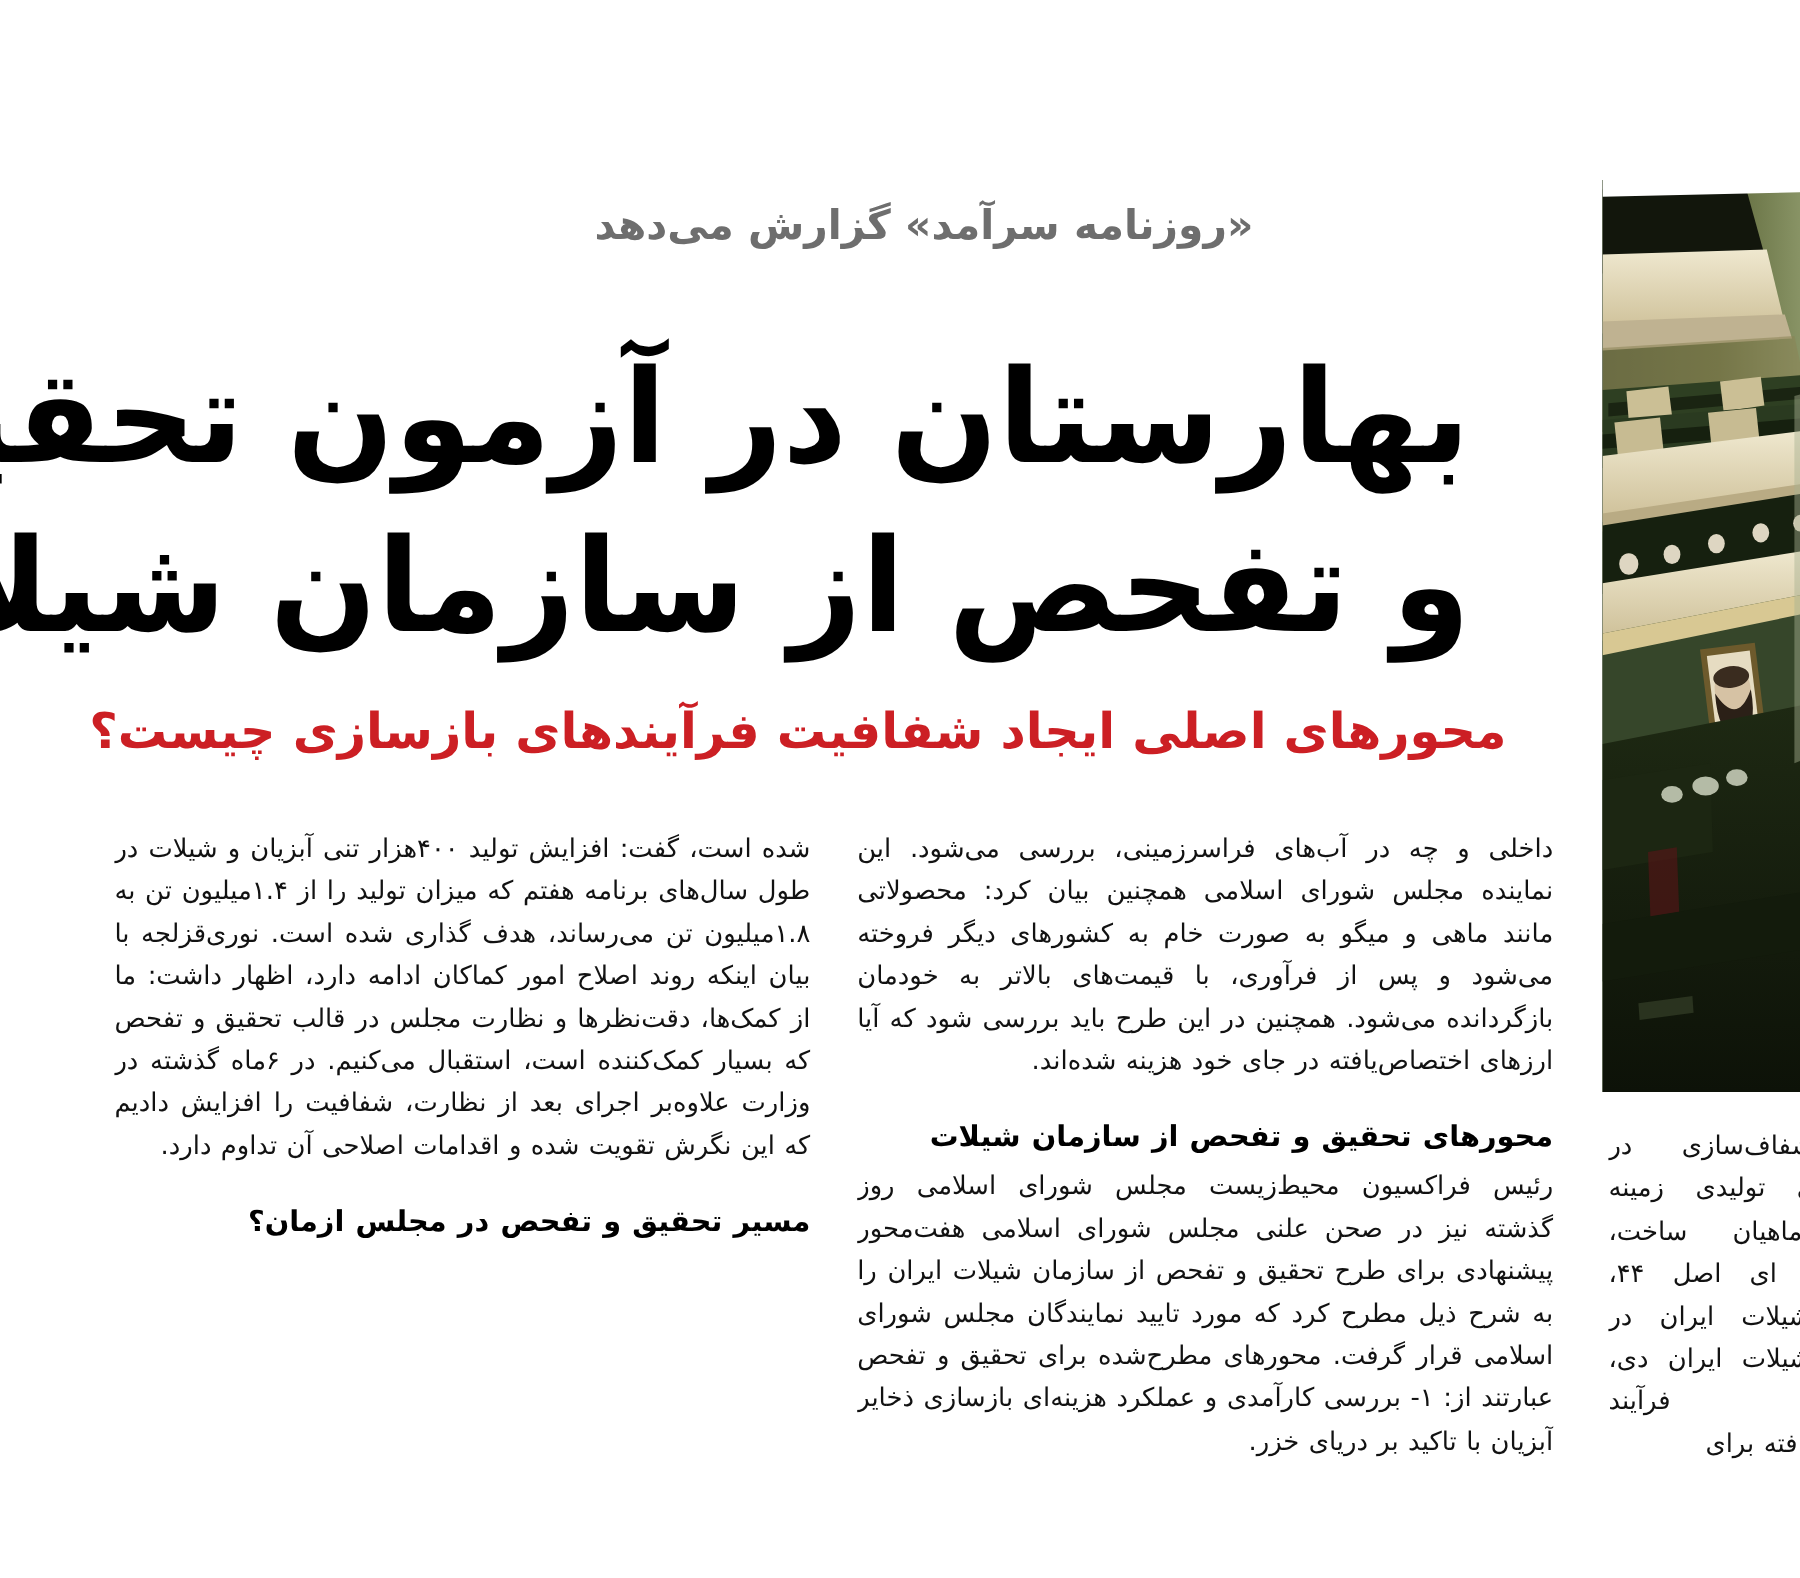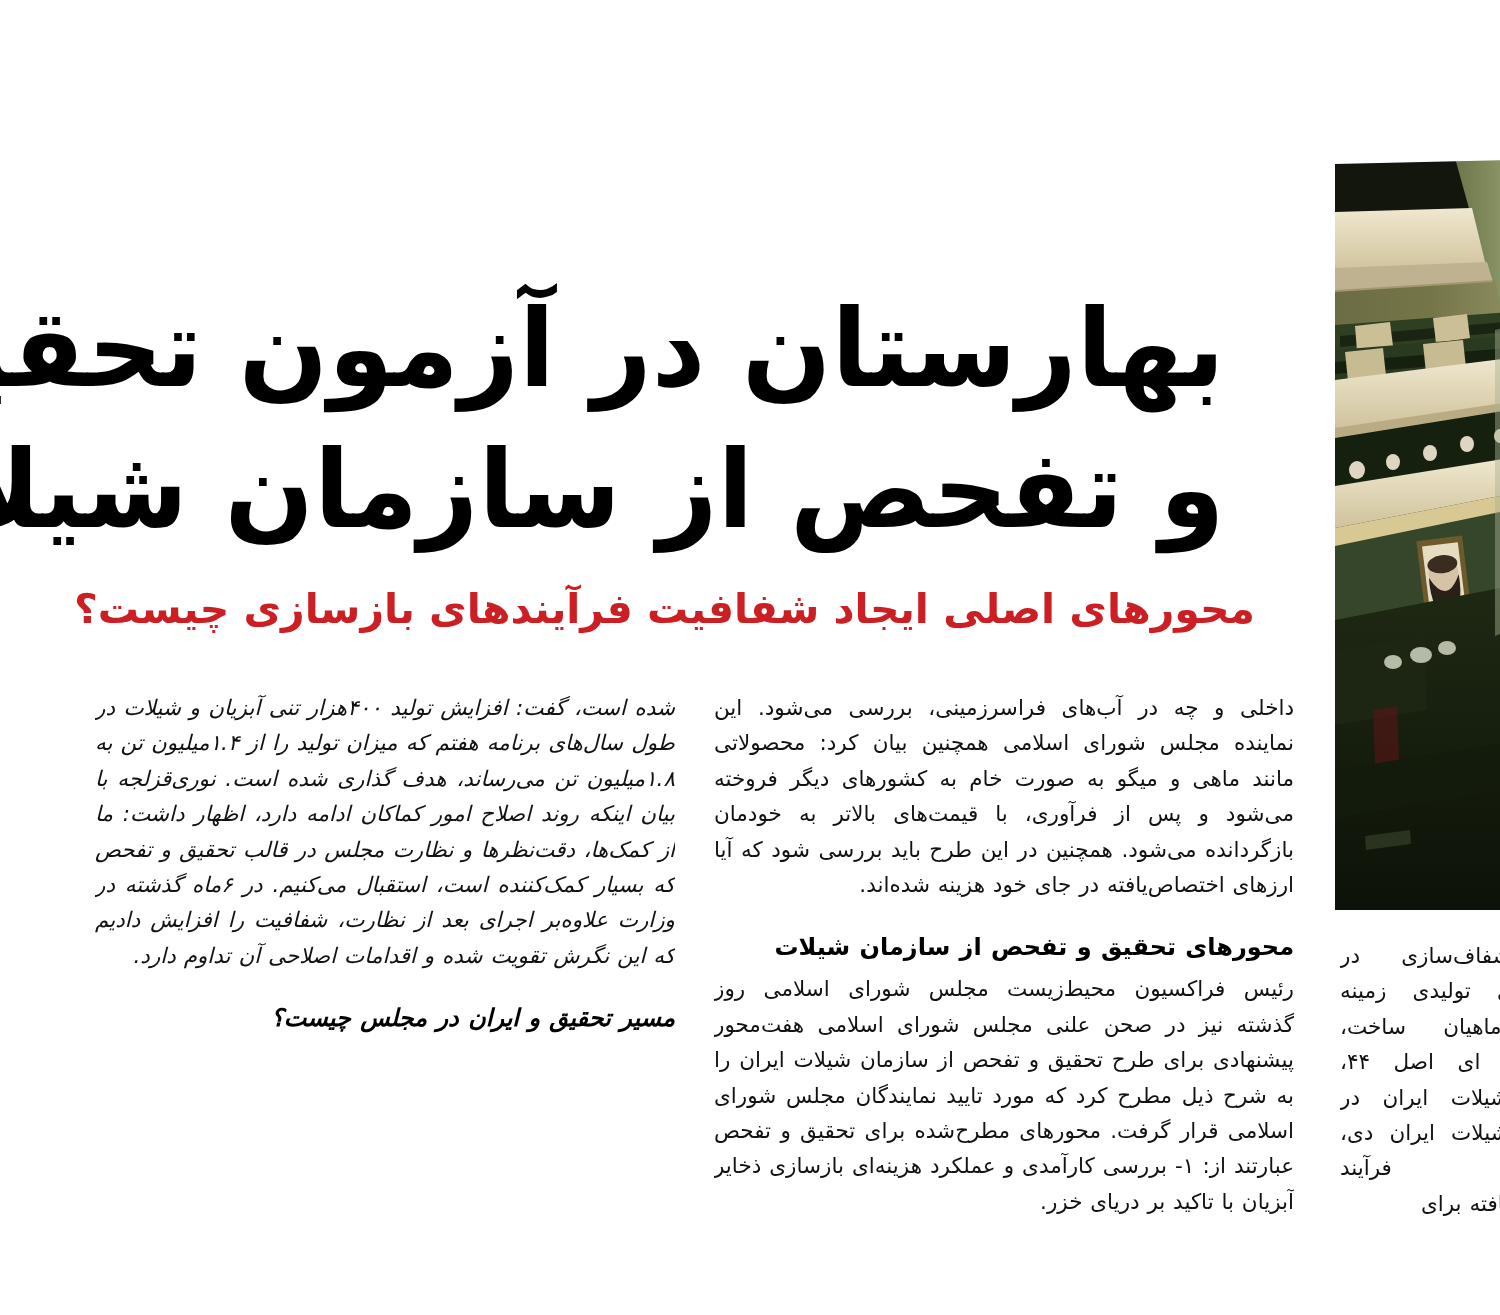--- a/index.html
+++ b/index.html
@@ -93,21 +93,21 @@
     direction: rtl;
     text-align: justify;
     text-align-last: right;
     font-size: 21.5px;
     line-height: 35.4px;
     color: #121212;
     word-spacing: 1px;
   }
   .col p { margin: 0; }
 
-  .col-left   { left: 95px;  top: 690px; width: 580px; font-style: italic; }
+  .col-left   { left: 95px;  top: 690px; width: 580px; }
   .col-mid    { left: 714px; top: 690px; width: 580px; }
   .col-right  { left: 1340px; top: 938px; width: 235px; }
 
   .sec-head {
     font-size: 24px;
     font-weight: 800;
     color: #000000;
     text-align: right;
     text-align-last: right;
     letter-spacing: -0.4px;
@@ -199,31 +199,32 @@
         <ellipse cx="112" cy="498" rx="9" ry="7"></ellipse>
       </g>
       <polygon points="38,560 62,556 64,610 40,614" fill="#5a1418" opacity="0.6"></polygon>
       <polygon points="0,620 175,592 175,640 0,668" fill="#131b0c"></polygon>
       <polygon points="30,686 75,680 76,694 31,700" fill="#2a331f"></polygon>
 
       <polygon points="160,180 175,176 175,480 160,486" fill="#a9b292" opacity="0.45"></polygon>
     </svg>
   </div>
 
+  <div class="kicker">«روزنامه سرآمد» گزارش می‌دهد</div>
 
   <h1 class="headline">
     <div class="hl-line">بهارستان در آزمون تحقیق</div>
     <div class="hl-line">و تفحص از سازمان شیلات</div>
   </h1>
 
   <div class="subhead">محورهای اصلی ایجاد شفافیت فرآیندهای بازسازی چیست؟</div>
 
   <div class="col col-left clip-col">
     <p>شده است، گفت: افزایش تولید ۴۰۰هزار تنی آبزیان و شیلات در طول سال‌های برنامه هفتم که میزان تولید را از ۱.۴میلیون تن به ۱.۸میلیون تن می‌رساند، هدف گذاری شده است. نوری‌قزلجه با بیان اینکه روند اصلاح امور کماکان ادامه دارد، اظهار داشت: ما از کمک‌ها، دقت‌نظرها و نظارت مجلس در قالب تحقیق و تفحص که بسیار کمک‌کننده است، استقبال می‌کنیم. در ۶ماه گذشته در وزارت علاوه‌بر اجرای بعد از نظارت، شفافیت را افزایش دادیم که این نگرش تقویت شده و اقدامات اصلاحی آن تداوم دارد.</p>
-    <div class="sec-head">مسیر تحقیق و ایران در مجلس چیست؟</div>
+    <div class="sec-head">مسیر تحقیق و تفحص در مجلس ازمان؟</div>
   </div>
 
   <div class="col col-mid clip-col">
     <p>داخلی و چه در آب‌های فراسرزمینی، بررسی می‌شود. این نماینده مجلس شورای اسلامی همچنین بیان کرد: محصولاتی مانند ماهی و میگو به صورت خام به کشورهای دیگر فروخته می‌شود و پس از فرآوری، با قیمت‌های بالاتر به خودمان بازگردانده می‌شود. همچنین در این طرح باید بررسی شود که آیا ارزهای اختصاص‌یافته در جای خود هزینه شده‌اند.</p>
     <div class="sec-head">محورهای تحقیق و تفحص از سازمان شیلات</div>
     <p>رئیس فراکسیون محیط‌زیست مجلس شورای اسلامی روز گذشته نیز در صحن علنی مجلس شورای اسلامی هفت‌محور پیشنهادی برای طرح تحقیق و تفحص از سازمان شیلات ایران را به شرح ذیل مطرح کرد که مورد تایید نمایندگان مجلس شورای اسلامی قرار گرفت. محورهای مطرح‌شده برای تحقیق و تفحص عبارتند از: ۱- بررسی کارآمدی و عملکرد هزینه‌ای بازسازی ذخایر آبزیان با تاکید بر دریای خزر.</p>
   </div>
 
   <div class="col col-right clip-col">
     <p>ن: شفاف‌سازی در نهاده‌های تولیدی زمینه صید ماهیان ساخت، واگذاری ای اصل ۴۴، دلایل شیلات ایران در ازمان شیلات ایران دی، بررسی فرآیند خصیص‌یافته برای</p>

